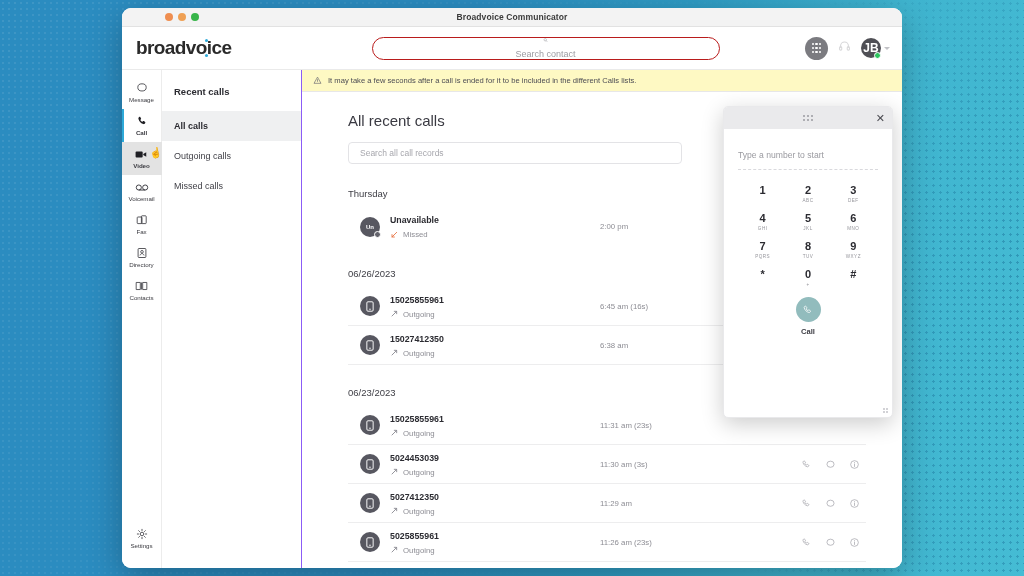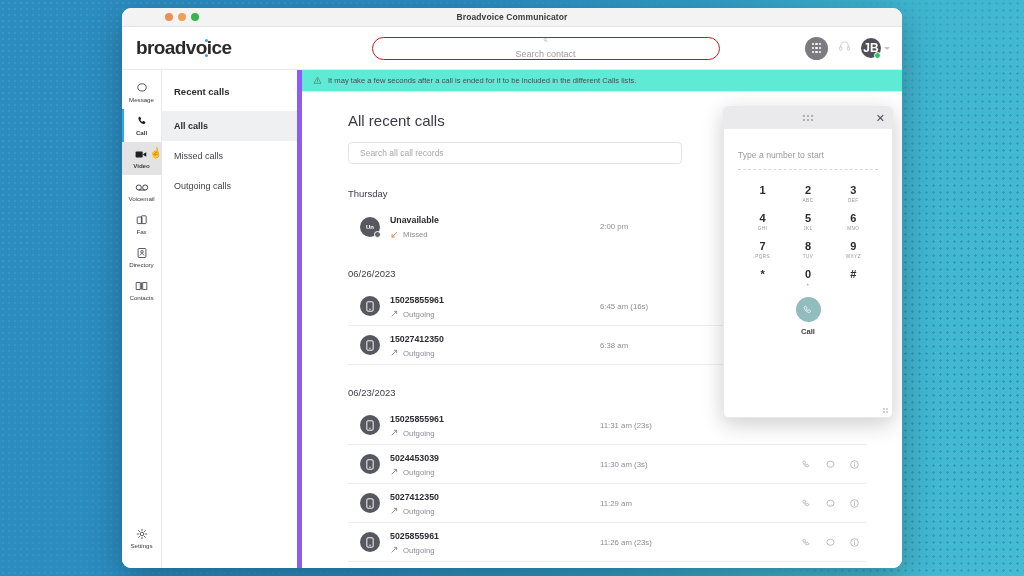--- a/index.html
+++ b/index.html
@@ -142,35 +142,35 @@
   .rail-spacer { flex: 1; }
   .rail-settings { margin-bottom: 13px; }
   .cursor-hand {
     position: absolute; right: -1px; top: 6px; font-size: 10px;
     color: #555; transform: rotate(-8deg);
   }
 
   
   .list-panel {
     width: 140px; min-width: 140px; background: #fff;
-    border-right: 5px solid #8b5cf6; padding-top: 0;
+    border-right: 1px solid #8b5cf6; padding-top: 0;
   }
   .list-title {
     font-size: 9.5px; font-weight: 700; color: #2c2c32;
     padding: 16px 0 14px 12px;
   }
   .list-item {
     font-size: 9px; color: #3f3f46; padding: 10px 0 10px 12px;
   }
   .list-item.active { background: #eff0f1; font-weight: 700; color: #2c2c32; }
 
   
   .main-col { flex: 1; display: flex; flex-direction: column; min-width: 0; background:#fff; }
   .notice {
-    background: #5eead4; height: 22px; min-height: 22px;
+    background: #fef9c3; height: 22px; min-height: 22px;
     display: flex; align-items: center; gap: 6px;
     padding-left: 11px; border-bottom: 1px solid #e7e7e8;
   }
   .notice .txt { font-size: 7.6px; color: #4c4c53; }
   .main-scroll { flex: 1; overflow: hidden; padding: 0 0 0 0; }
   .main-inner { padding: 20px 36px 0 46px; }
   .page-title { font-size: 15px; color: #3a3a42; font-weight: 400; margin-bottom: 13px; }
   .records-search {
     height: 22px; border: 1px solid #e3e3e6; border-radius: 4px;
     display: flex; align-items: center; padding: 10px 11px; width: 334px;
@@ -381,22 +381,22 @@
           <circle cx="10" cy="10" r="3" fill="none" stroke="#3a3a40" stroke-width="1.4"></circle>
           <path d="M10 2.2v2M10 15.8v2M2.2 10h2M15.8 10h2M4.5 4.5l1.4 1.4M14.1 14.1l1.4 1.4M15.5 4.5l-1.4 1.4M5.9 14.1L4.5 15.5" stroke="#3a3a40" stroke-width="1.4" stroke-linecap="round"></path>
         </svg>
         <span class="lbl">Settings</span>
       </div>
     </div>
 
     <div class="list-panel">
       <div class="list-title">Recent calls</div>
       <div class="list-item active">All calls</div>
+      <div class="list-item">Outgoing calls</div>
       <div class="list-item">Missed calls</div>
-      <div class="list-item">Outgoing calls</div>
     </div>
 
     <div class="main-col">
       <div class="notice">
         <svg width="9" height="9" viewBox="0 0 16 16">
           <path d="M8 2l6.2 11H1.8z" fill="none" stroke="#6a6a71" stroke-width="1.2" stroke-linejoin="round"></path>
           <line x1="8" y1="6.4" x2="8" y2="9.6" stroke="#6a6a71" stroke-width="1.2" stroke-linecap="round"></line>
         </svg>
         <span class="txt">It may take a few seconds after a call is ended for it to be included in the different Calls lists.</span>
       </div>

